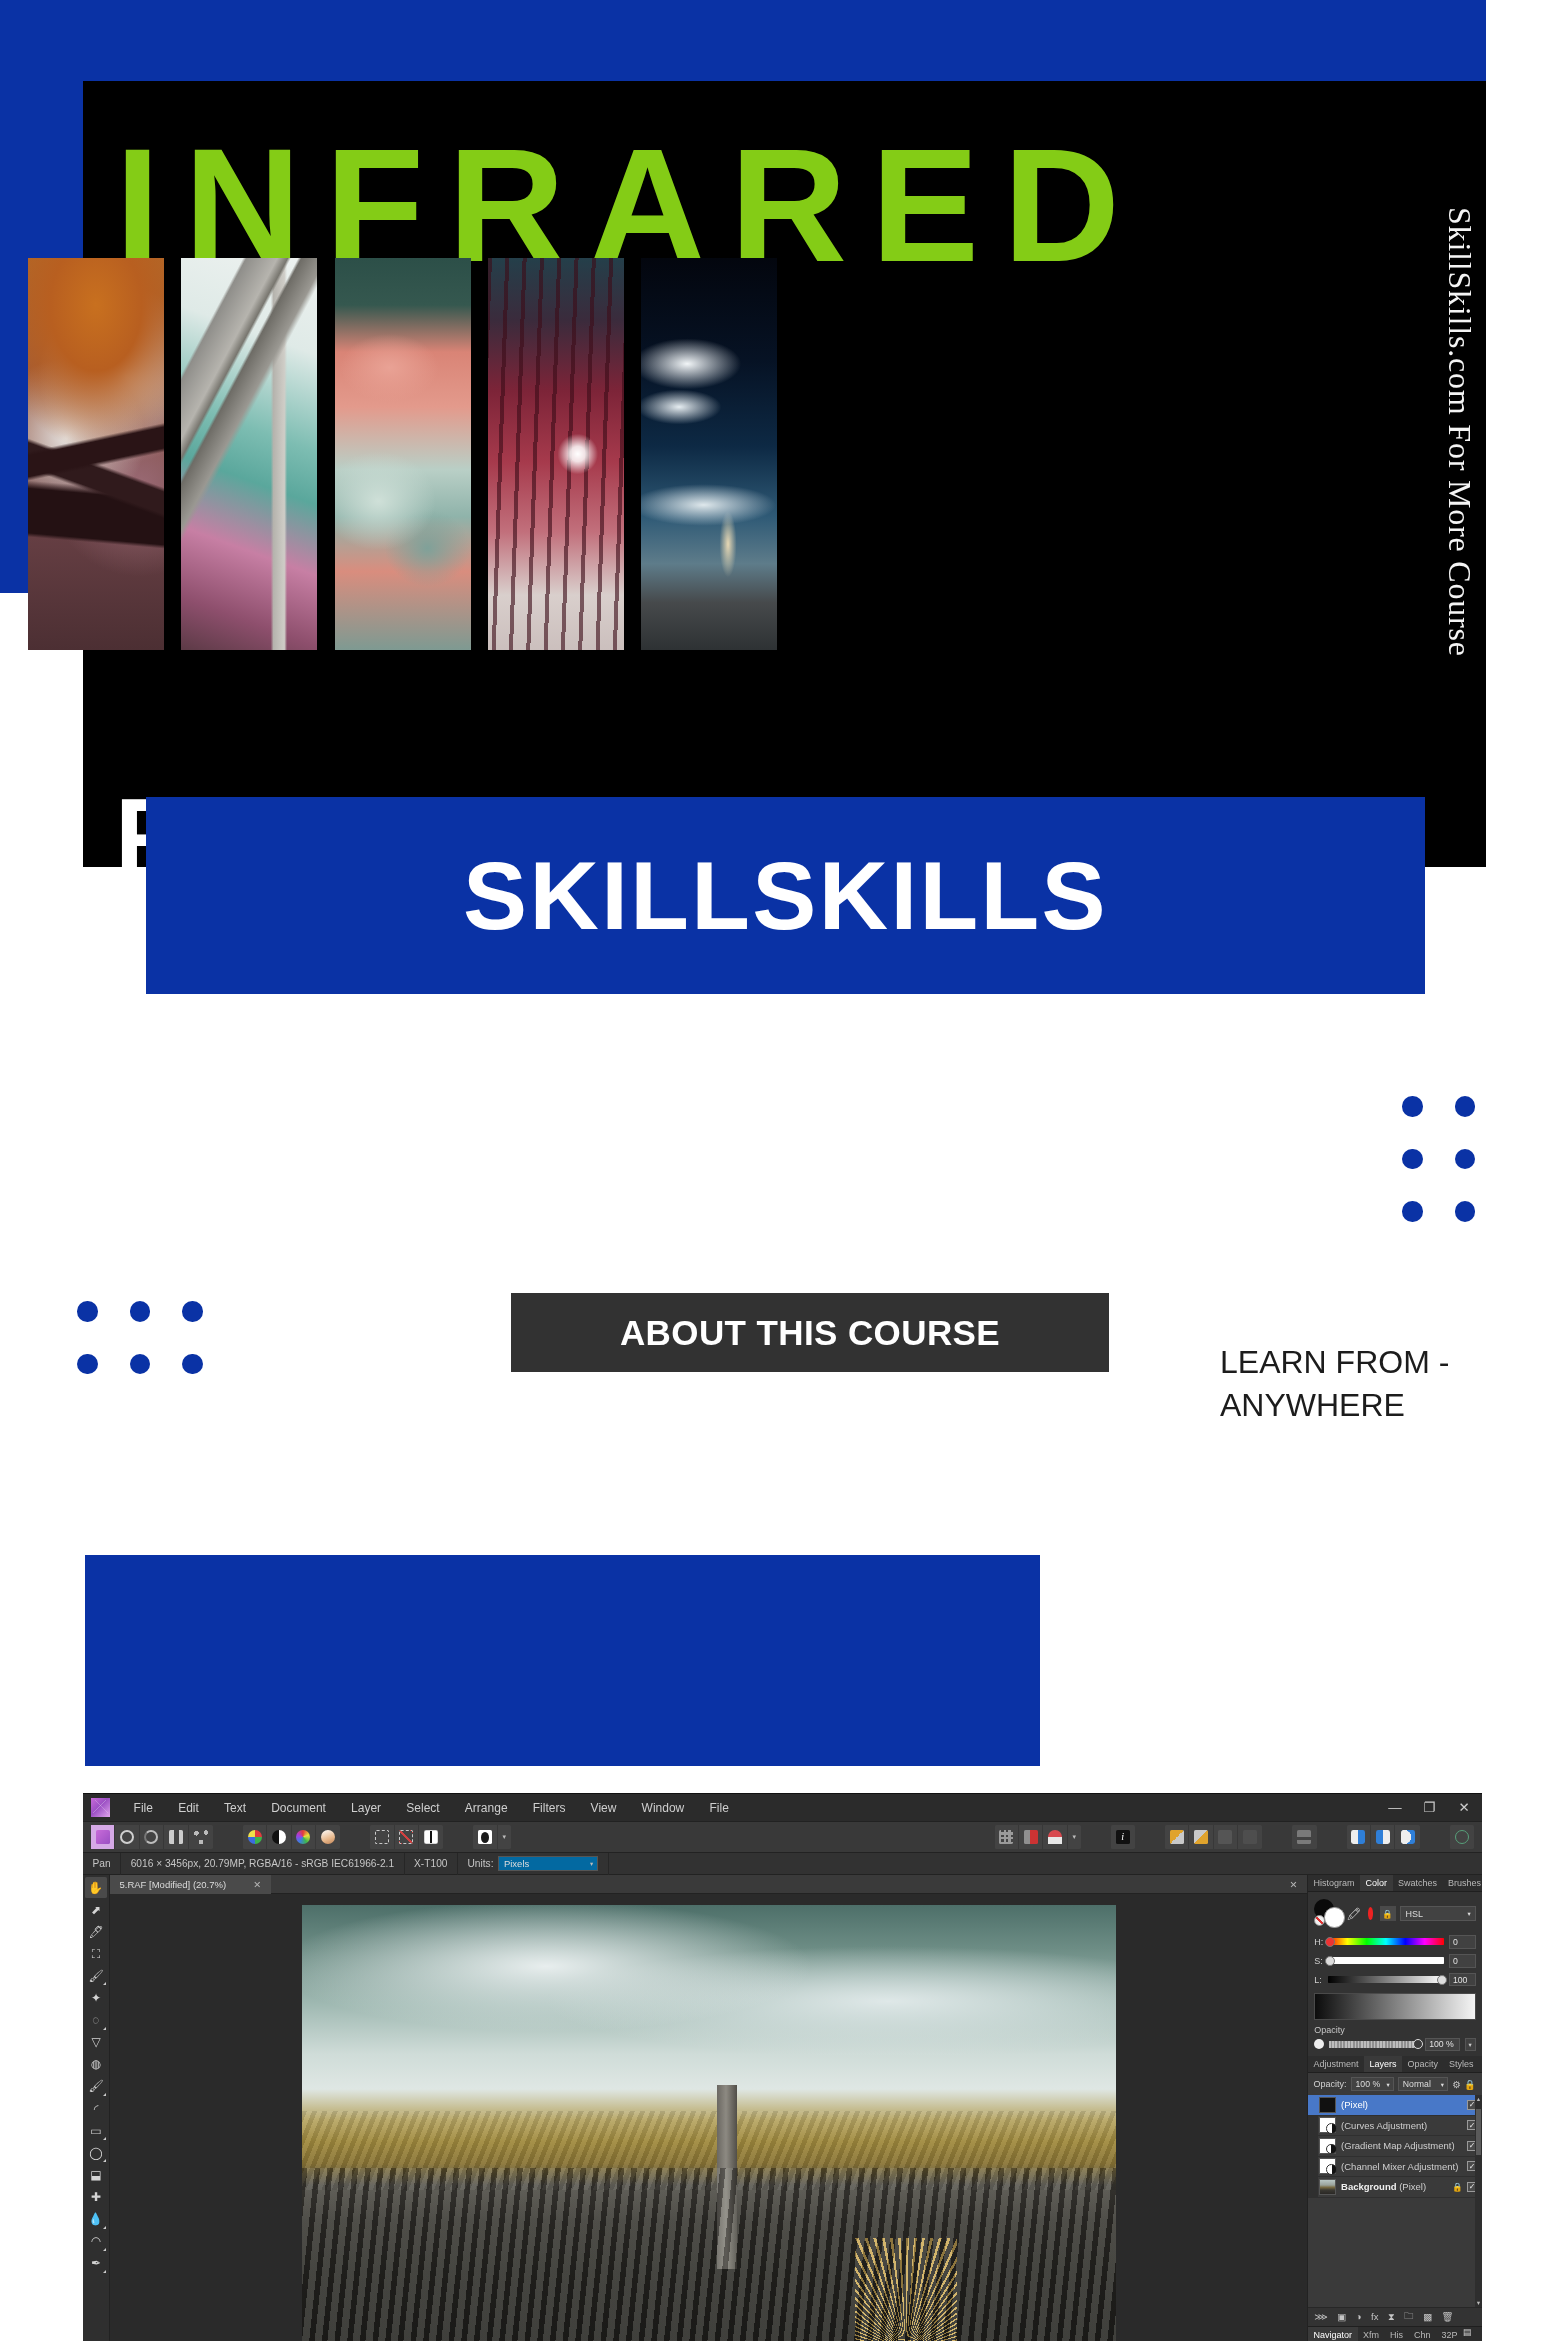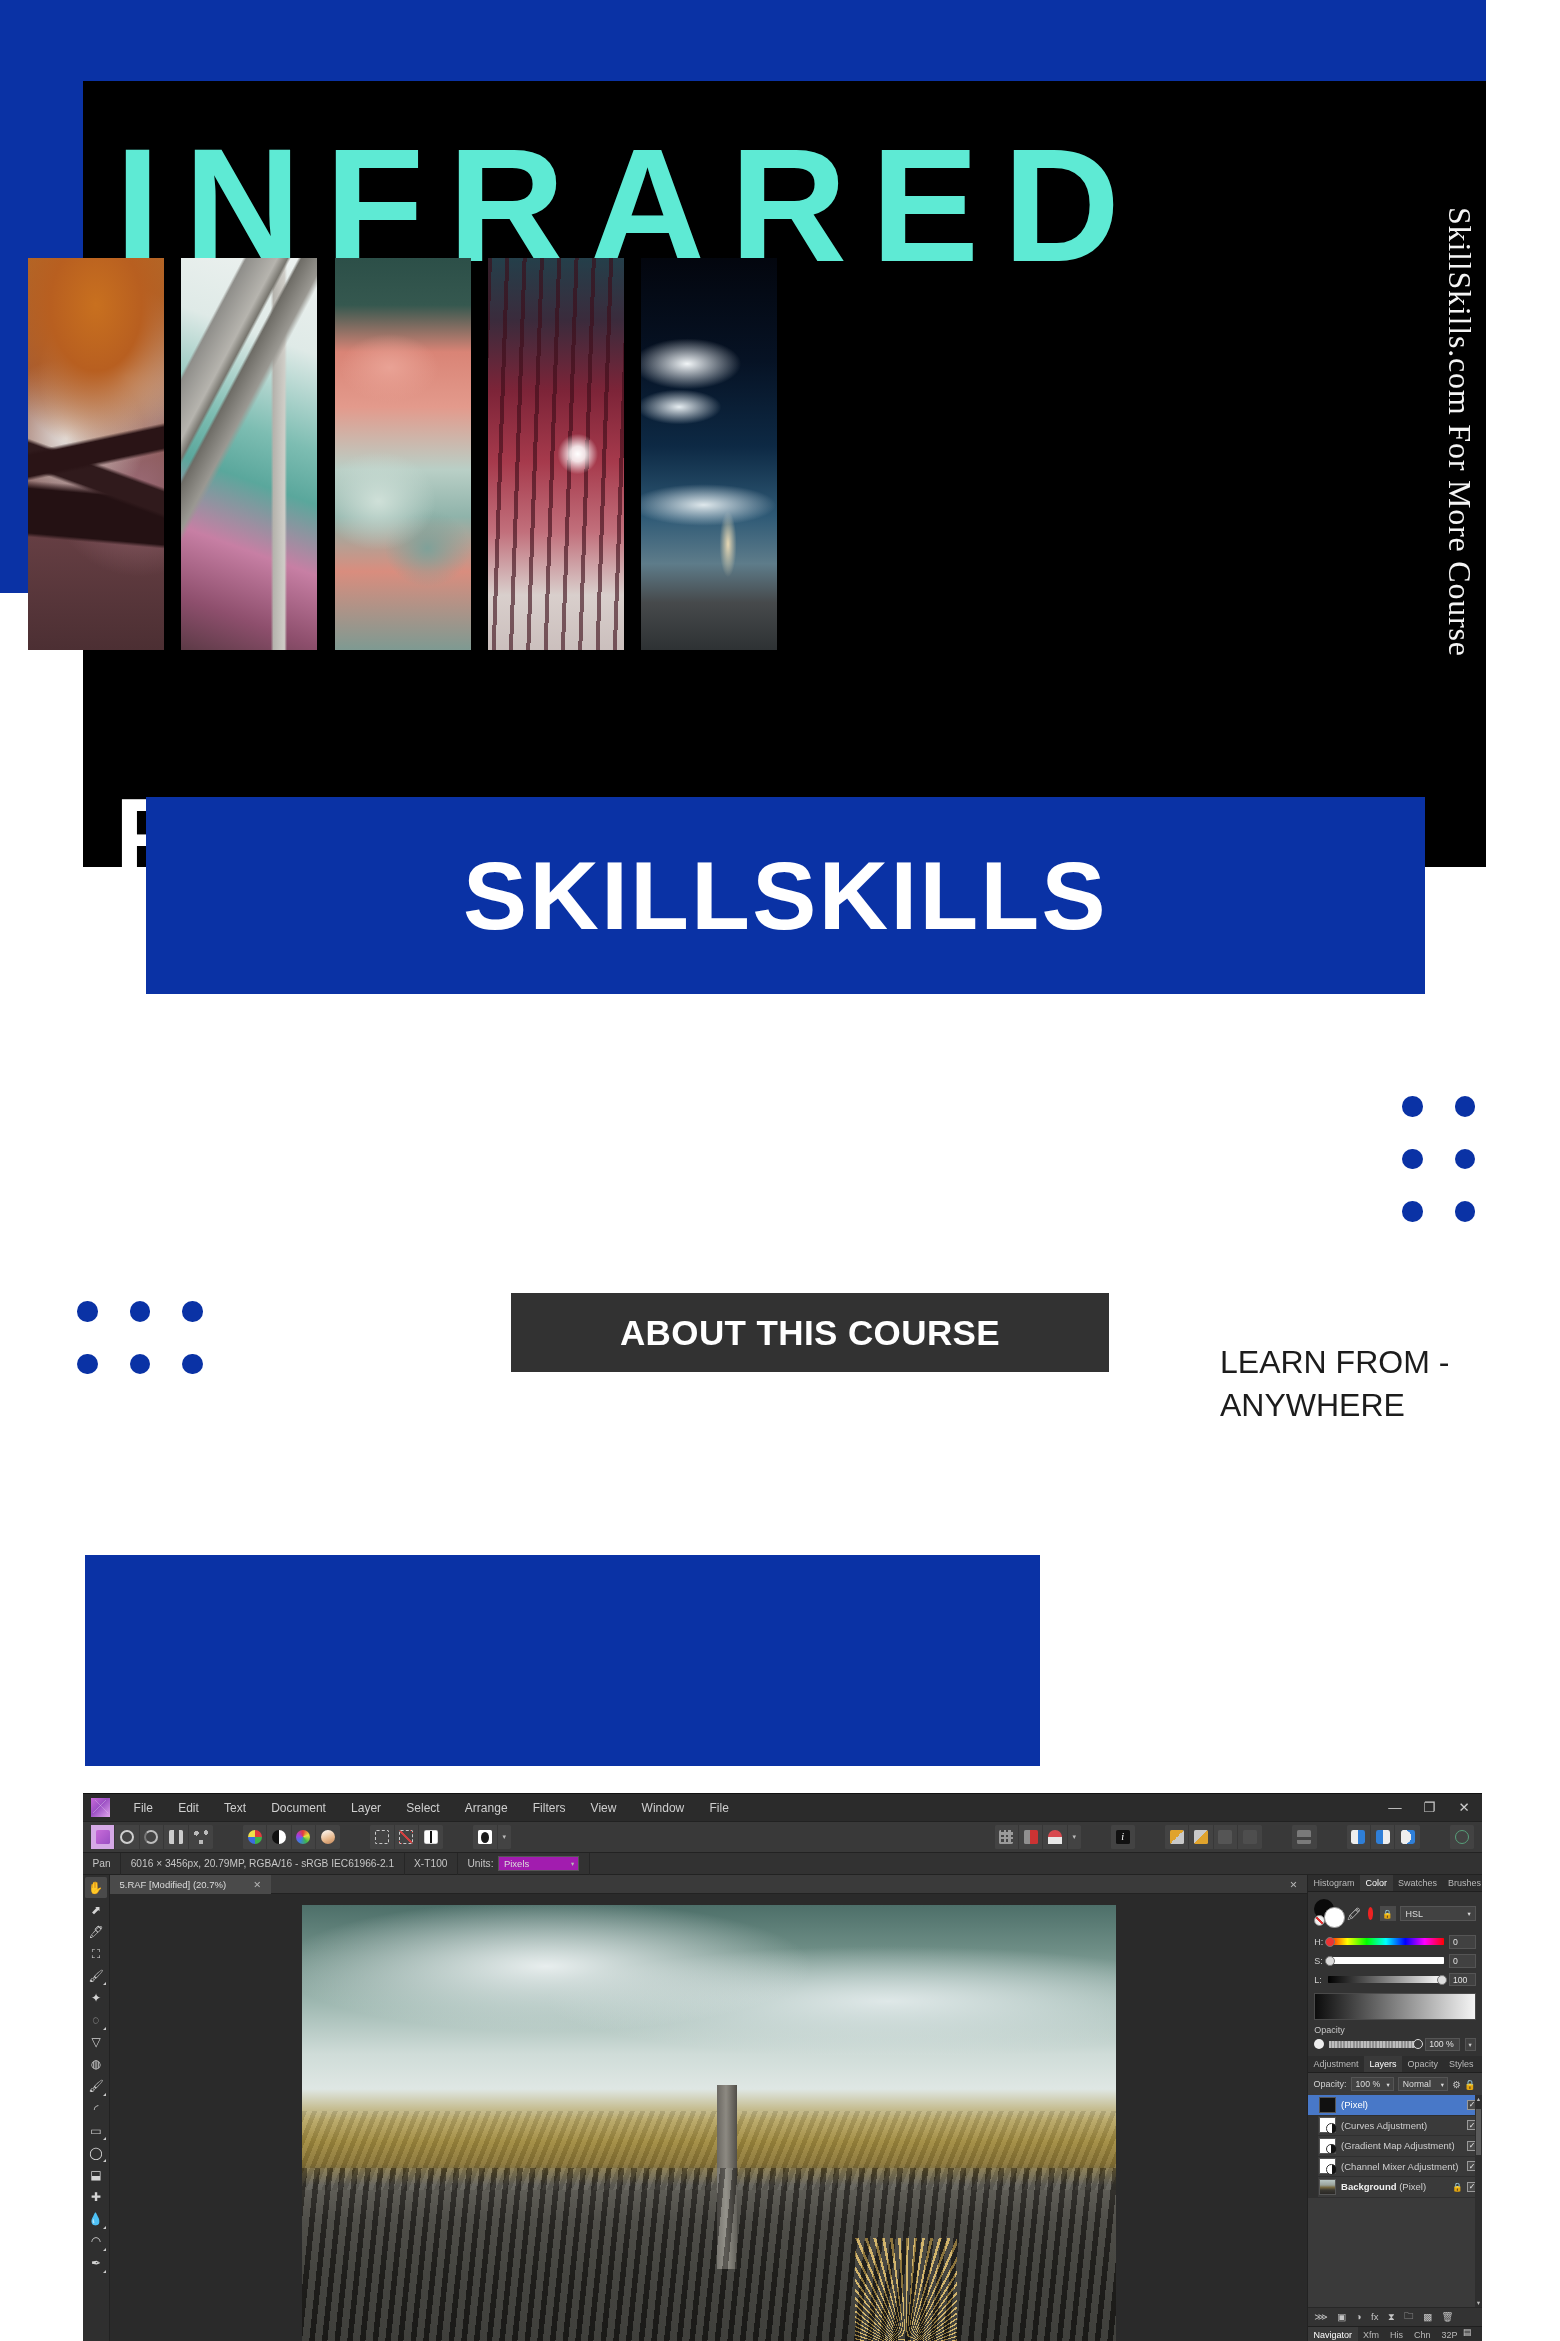--- a/index.html
+++ b/index.html
@@ -17,21 +17,21 @@
     background: var(--brand);
   }
 
   
   .hero-card {
     position: absolute; left: 83px; top: 81px; width: 1403px; height: 786px;
     background: #000; overflow: hidden;
   }
   .hero-title {
     position: absolute; left: 32px; top: 49px; width: 1340px;
-    color: #5eead4; font-size: 162px; line-height: 0.92;
+    color: #84cc16; font-size: 162px; line-height: 0.92;
     font-weight: 700; letter-spacing: 24px;
     font-family: "Liberation Sans", sans-serif;
     white-space: nowrap;
   }
   .hero-sub {
     position: absolute; left: 32px; top: 702px; width: 1340px;
     color: #fff; font-size: 104px; line-height: 1;
     font-weight: 700; letter-spacing: 27px;
     white-space: nowrap;
   }
@@ -206,21 +206,21 @@
   .ic-bool2 { background: linear-gradient(90deg,#2f7fd8 0 7px, #eee 7px 14px); border-radius: 2.4px; }
   .ic-bool3 { background: radial-gradient(circle 7px at 3.2px 7px, #eee 99%, transparent), #2f7fd8; border-radius:2.4px; }
   .ic-person { border-radius:50%; border:1.6px solid #57a07a; background:transparent; }
 
   .app-ctxbar {
     height: 22px; background: #323232; display: flex; align-items: center;
     font-size: 10.2px; color: #c6c6c6; border-bottom: 0.8px solid #222;
   }
   .ctx-cell { padding: 0 9.5px; border-right: 0.8px solid #262626; height: 22px; display: flex; align-items: center; white-space: nowrap; }
   .ctx-select {
-    background: #a21caf; border: 0.8px solid #555; height: 15px; width: 81px;
+    background: #0369a1; border: 0.8px solid #555; height: 15px; width: 100px;
     margin-left: 4.7px; display: flex; align-items: center; padding: 0 4.7px;
     font-size: 9.5px; position: relative; color: #ddd;
   }
   .ctx-select::after { content:"▾"; position:absolute; right:4px; font-size:6.3px; color:#bbb; }
 
   .app-body { display: flex; height: calc(549px - 27px - 32px - 22px); }
 
   .tools {
     width: 27px; background: #2f2f2f; border-right: 0.8px solid #222;
     display: flex; flex-direction: column; align-items: center; padding-top: 2.4px; gap: 1.6px;

